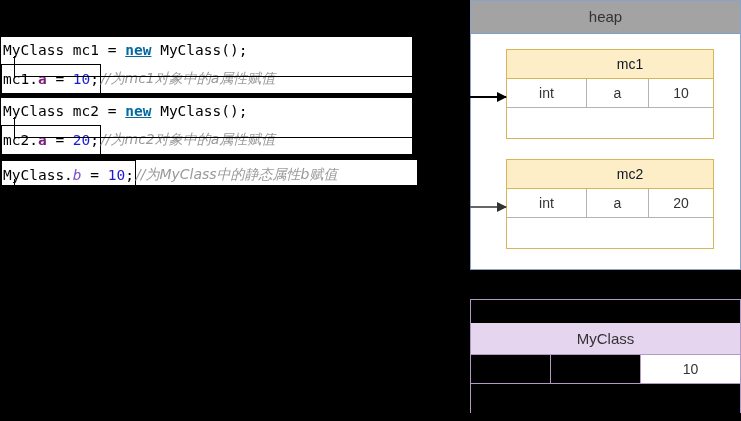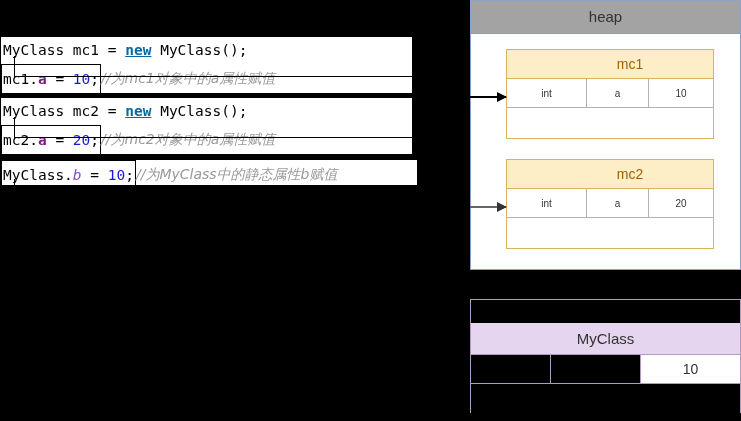--- a/index.html
+++ b/index.html
@@ -102,35 +102,35 @@
   }
   #obj-mc1 { top: 48px;  height: 90px; }
   #obj-mc2 { top: 158px; height: 90px; }
 
   .obj-title {
     height: 28px;
     line-height: 28px;
     text-align: center;
     background: #fdeec8;
     border-bottom: 1px solid #d6b656;
-    color: #a16207;
+    color: #0f172a;
     font-size: 14px;
     padding-left: 40px;
   }
   .obj-row {
     display: flex;
     height: 28px;
     border-bottom: 1px solid #b3b3b3;
   }
   .obj-cell {
     display: flex;
     align-items: center;
     justify-content: center;
     color: #333333;
-    font-size: 10px;
+    font-size: 14px;
     border-right: 1px solid #b3b3b3;
     box-sizing: border-box;
   }
   .obj-cell.type  { width: 80px; }
   .obj-cell.name  { width: 62px; }
   .obj-cell.value { width: 64px; border-right: none; }
   .obj-empty { height: 32px; }
 
   
   .arrow {

